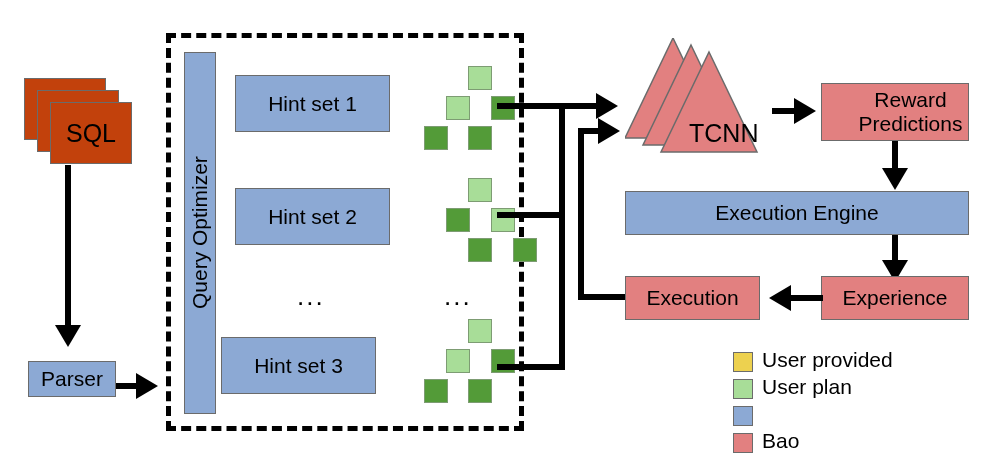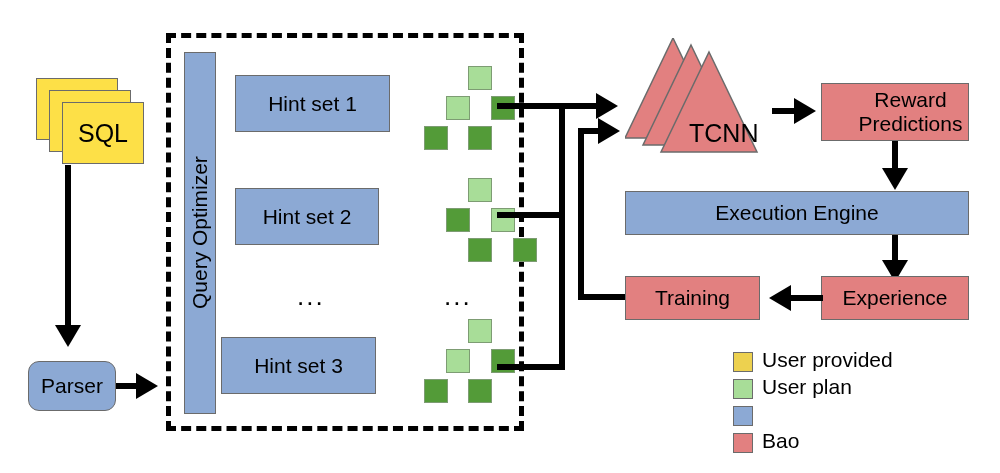--- a/index.html
+++ b/index.html
@@ -29,23 +29,22 @@
     text-align: center;
     color: #000000;
     line-height: 1.12;
   }
   .box-blue   { background: #8ca9d4; }
   .box-red    { background: #e28080; }
 
   
   .sql-card {
     box-sizing: border-box;
-    background: #fde047;
+    background: #c2410c;
     border: 1px solid #6b6b6b;
-    margin-left: 12px;
   }
   .sql-label {
     display: flex;
     align-items: center;
     justify-content: center;
     font-size: 25px;
     color: #000;
   }
 
   
@@ -140,38 +139,38 @@
     <div class="sql-card abs" style="left:0px; top:0px; width:82px; height:62px;"></div>
     <div class="sql-card abs" style="left:13px; top:12px; width:82px; height:62px;"></div>
     <div class="sql-card abs sql-label" style="left:26px; top:24px; width:82px; height:62px;">
       <span>SQL</span>
     </div>
   </div>
 
   <div class="abs line-v" style="left:65px; top:165px; width:6px; height:162px;"></div>
   <div class="abs arrow-down" style="left:55px; top:325px;"></div>
 
-  <div class="abs box box-blue" style="left:28px; top:361px; width:88px; height:50px; font-size:21px;border-radius:11px;">
+  <div class="abs box box-blue" style="left:28px; top:361px; width:88px; height:36px; font-size:21px;">
     <span>Parser</span>
   </div>
 
   <div class="abs line-h" style="left:116px; top:383px; width:22px; height:6px;"></div>
   <div class="abs arrow-right" style="left:136px; top:373px;"></div>
 
   <div class="abs dashed-region" style="left:166px; top:33px; width:358px; height:398px;"></div>
 
   <div class="abs box box-blue vertical-text" style="left:184px; top:52px; width:32px; height:362px;">
     <span>Query Optimizer</span>
   </div>
 
   <div class="abs box box-blue" style="left:235px; top:75px; width:155px; height:57px; font-size:21px;">
     <span>Hint set 1</span>
   </div>
 
-  <div class="abs box box-blue" style="left:235px; top:188px; width:144px; height:57px; font-size:21px;">
+  <div class="abs box box-blue" style="left:235px; top:188px; width:155px; height:57px; font-size:21px;">
     <span>Hint set 2</span>
   </div>
 
   <div class="abs ellipsis" style="left:297px; top:283px;">
     <span>...</span>
   </div>
 
   <div class="abs box box-blue" style="left:221px; top:328px; width:155px; height:57px; font-size:21px;margin-top:9px;">
     <span>Hint set 3</span>
   </div>
@@ -246,21 +245,21 @@
   <div class="abs arrow-down" style="left:882px; top:260px;"></div>
 
   <div class="abs box box-red" style="left:821px; top:276px; width:148px; height:44px; font-size:21px;text-align:right;">
     <span>Experience</span>
   </div>
 
   <div class="abs line-h" style="left:789px; top:295px; width:34px; height:6px;"></div>
   <div class="abs arrow-left" style="left:769px; top:285px;"></div>
 
   <div class="abs box box-red" style="left:625px; top:276px; width:135px; height:44px; font-size:21px;">
-    <span>Training</span>
+    <span>Execution</span>
   </div>
 
   <div class="legend" style="left:733px; top:345px;">
     <div class="legend-row">
       <span class="legend-swatch" style="background:#edd14f;"></span>
       <span class="legend-label">User provided</span>
     </div>
     <div class="legend-row">
       <span class="legend-swatch" style="background:#a8dd98;"></span>
       <span class="legend-label">User plan</span>

